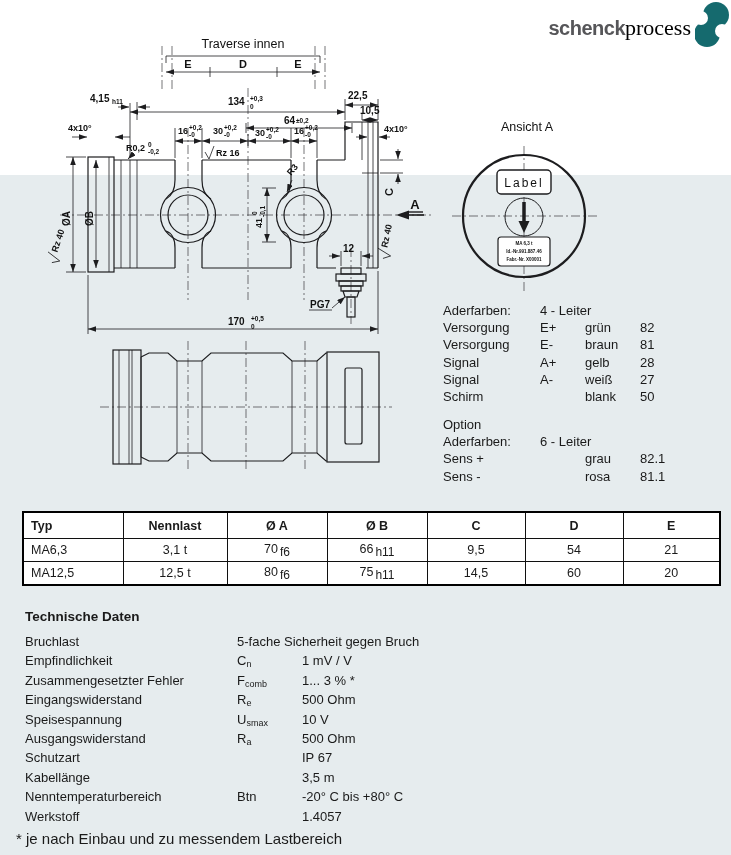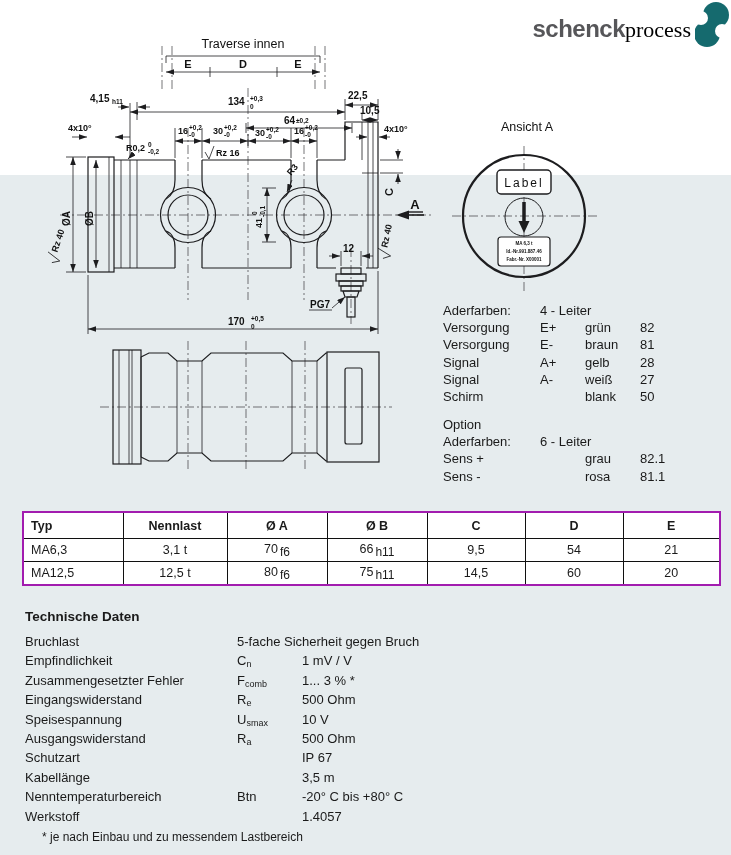--- a/index.html
+++ b/index.html
@@ -2,21 +2,21 @@
 <html><head>
 <meta charset="utf-8">
 <style>
   html,body{margin:0;padding:0;background:#fff;}
   .page{position:relative;width:731px;height:855px;background:#ffffff;overflow:hidden;
         font-family:"Liberation Sans",sans-serif;color:#1a1a1a;}
   .band{position:absolute;left:0;top:175px;width:731px;height:680px;background:#E6ECEE;}
 
   
   .logo{position:absolute;top:15px;right:40px;display:flex;align-items:baseline;}
-  .logo-w1{font-weight:bold;font-size:24px;color:#565659;letter-spacing:-0.5px;}
+  .logo-w1{font-weight:bold;font-size:20px;color:#565659;letter-spacing:-0.5px;}
   .logo-w2{font-family:"Liberation Serif",serif;font-size:22px;color:#000000;}
   .logo-icon{position:absolute;top:1px;right:0;}
 
   
   .drawing{position:absolute;left:0;top:30px;}
   .ol{fill:none;stroke:#1d1d1f;stroke-width:1.2;}
   .thin{stroke-width:0.8;}
   .dim{fill:none;stroke:#1d1d1f;stroke-width:0.8;}
   .cl{fill:none;stroke:#3a3a3c;stroke-width:0.7;stroke-dasharray:9 3 2 3;}
   text{fill:#111;}
@@ -33,34 +33,34 @@
   .wires-4{top:303px;}
   .wires-opt{top:417px;}
   .wrow{display:flex;height:17.2px;align-items:baseline;}
   .wl{width:97px;}
   .wsym{width:45px;}
   .wcol{width:55px;}
 
   
   .spec{position:absolute;left:22px;top:511px;}
   table{border-collapse:collapse;table-layout:fixed;width:697px;background:#fff;
-        border:2px solid #a21caf;}
+        border:2px solid #000000;}
   th,td{border:1.5px solid #101010;font-size:12.5px;height:22px;padding:0;text-align:center;}
   th{height:25px;font-weight:bold;}
   th:first-child,td:first-child{text-align:left;padding-left:7px;}
   .fitsub{font-size:12px;vertical-align:-3px;margin-left:2px;}
 
   
   .tech{position:absolute;left:25px;top:609px;width:680px;}
   .tech-heading{font-size:13.5px;font-weight:bold;margin-bottom:10px;}
   .trow{display:flex;height:19.4px;align-items:flex-start;font-size:13px;}
   .tl{width:212px;}
   .tsym{width:65px;}
   .tsub{font-size:9px;vertical-align:-2px;}
-  .footnote{position:absolute;left:42px;top:830px;font-size:12px;text-align:right;}
+  .footnote{position:absolute;left:16px;top:830px;font-size:15px;text-align:right;}
 </style>
 </head>
 <body>
 
 <div class="page">
   <div class="band"></div>
 
   <div class="logo">
     <span class="logo-w1">schenck</span>
       <span class="logo-w2">process</span>

